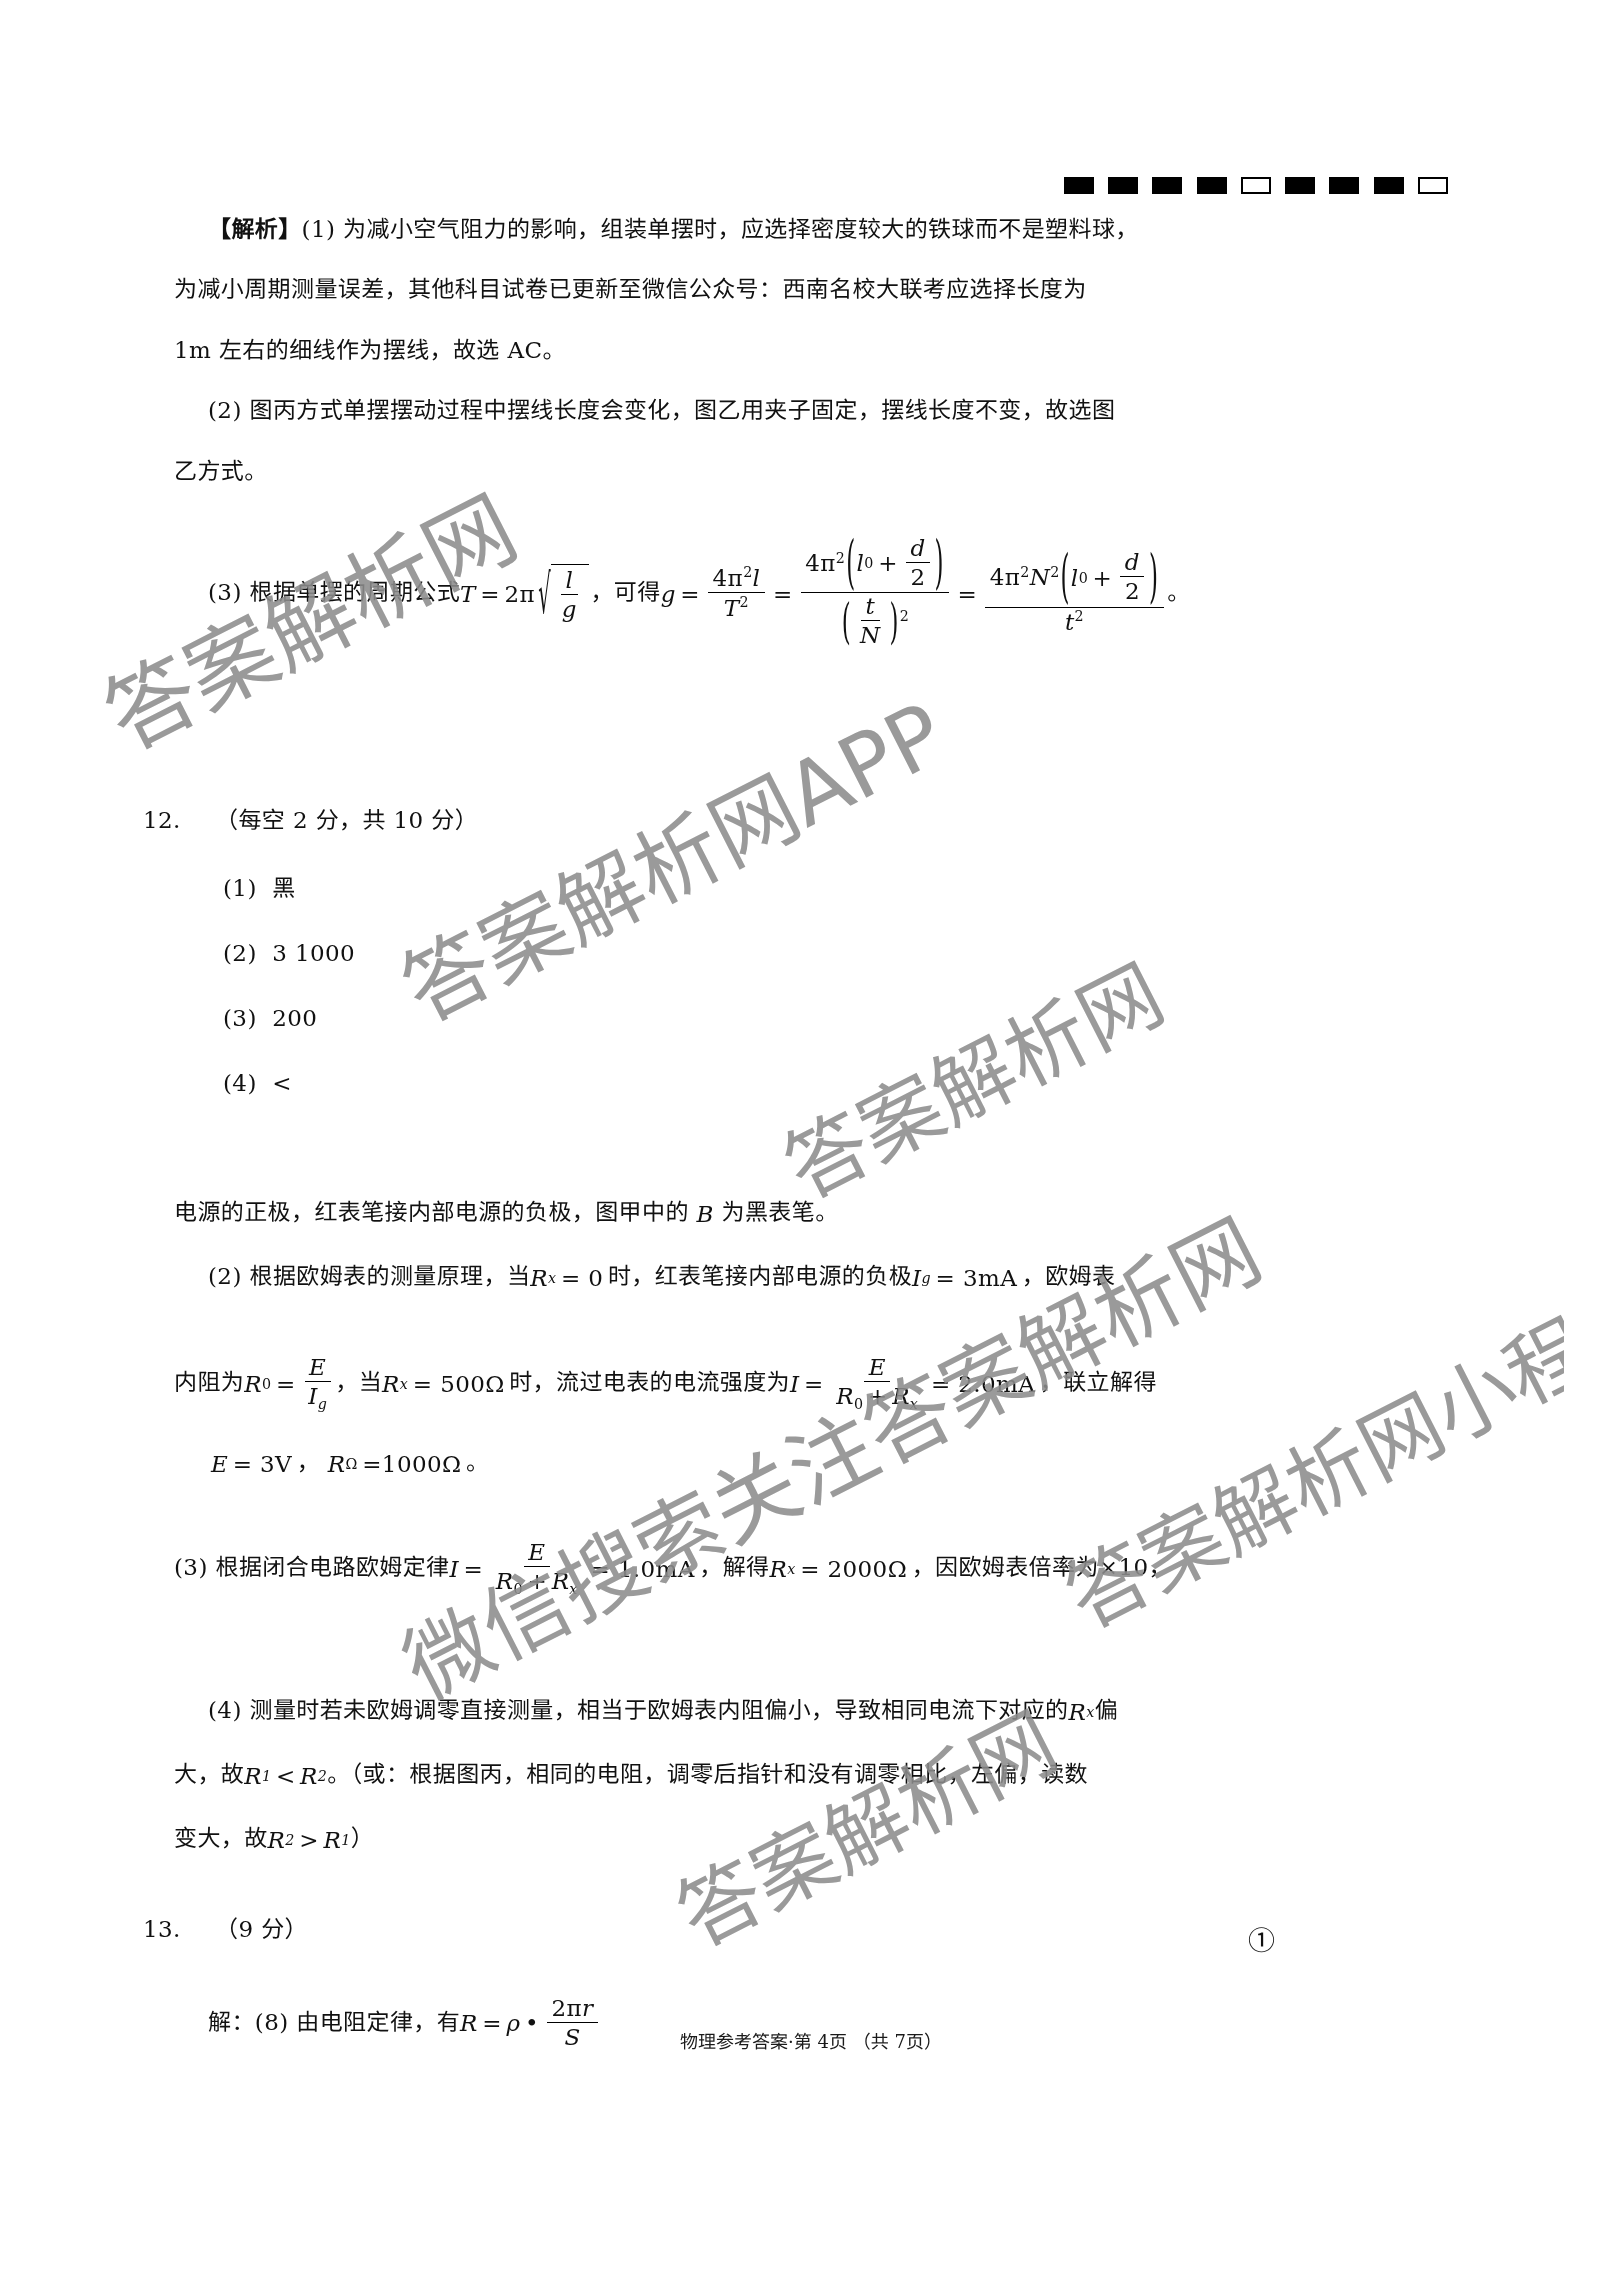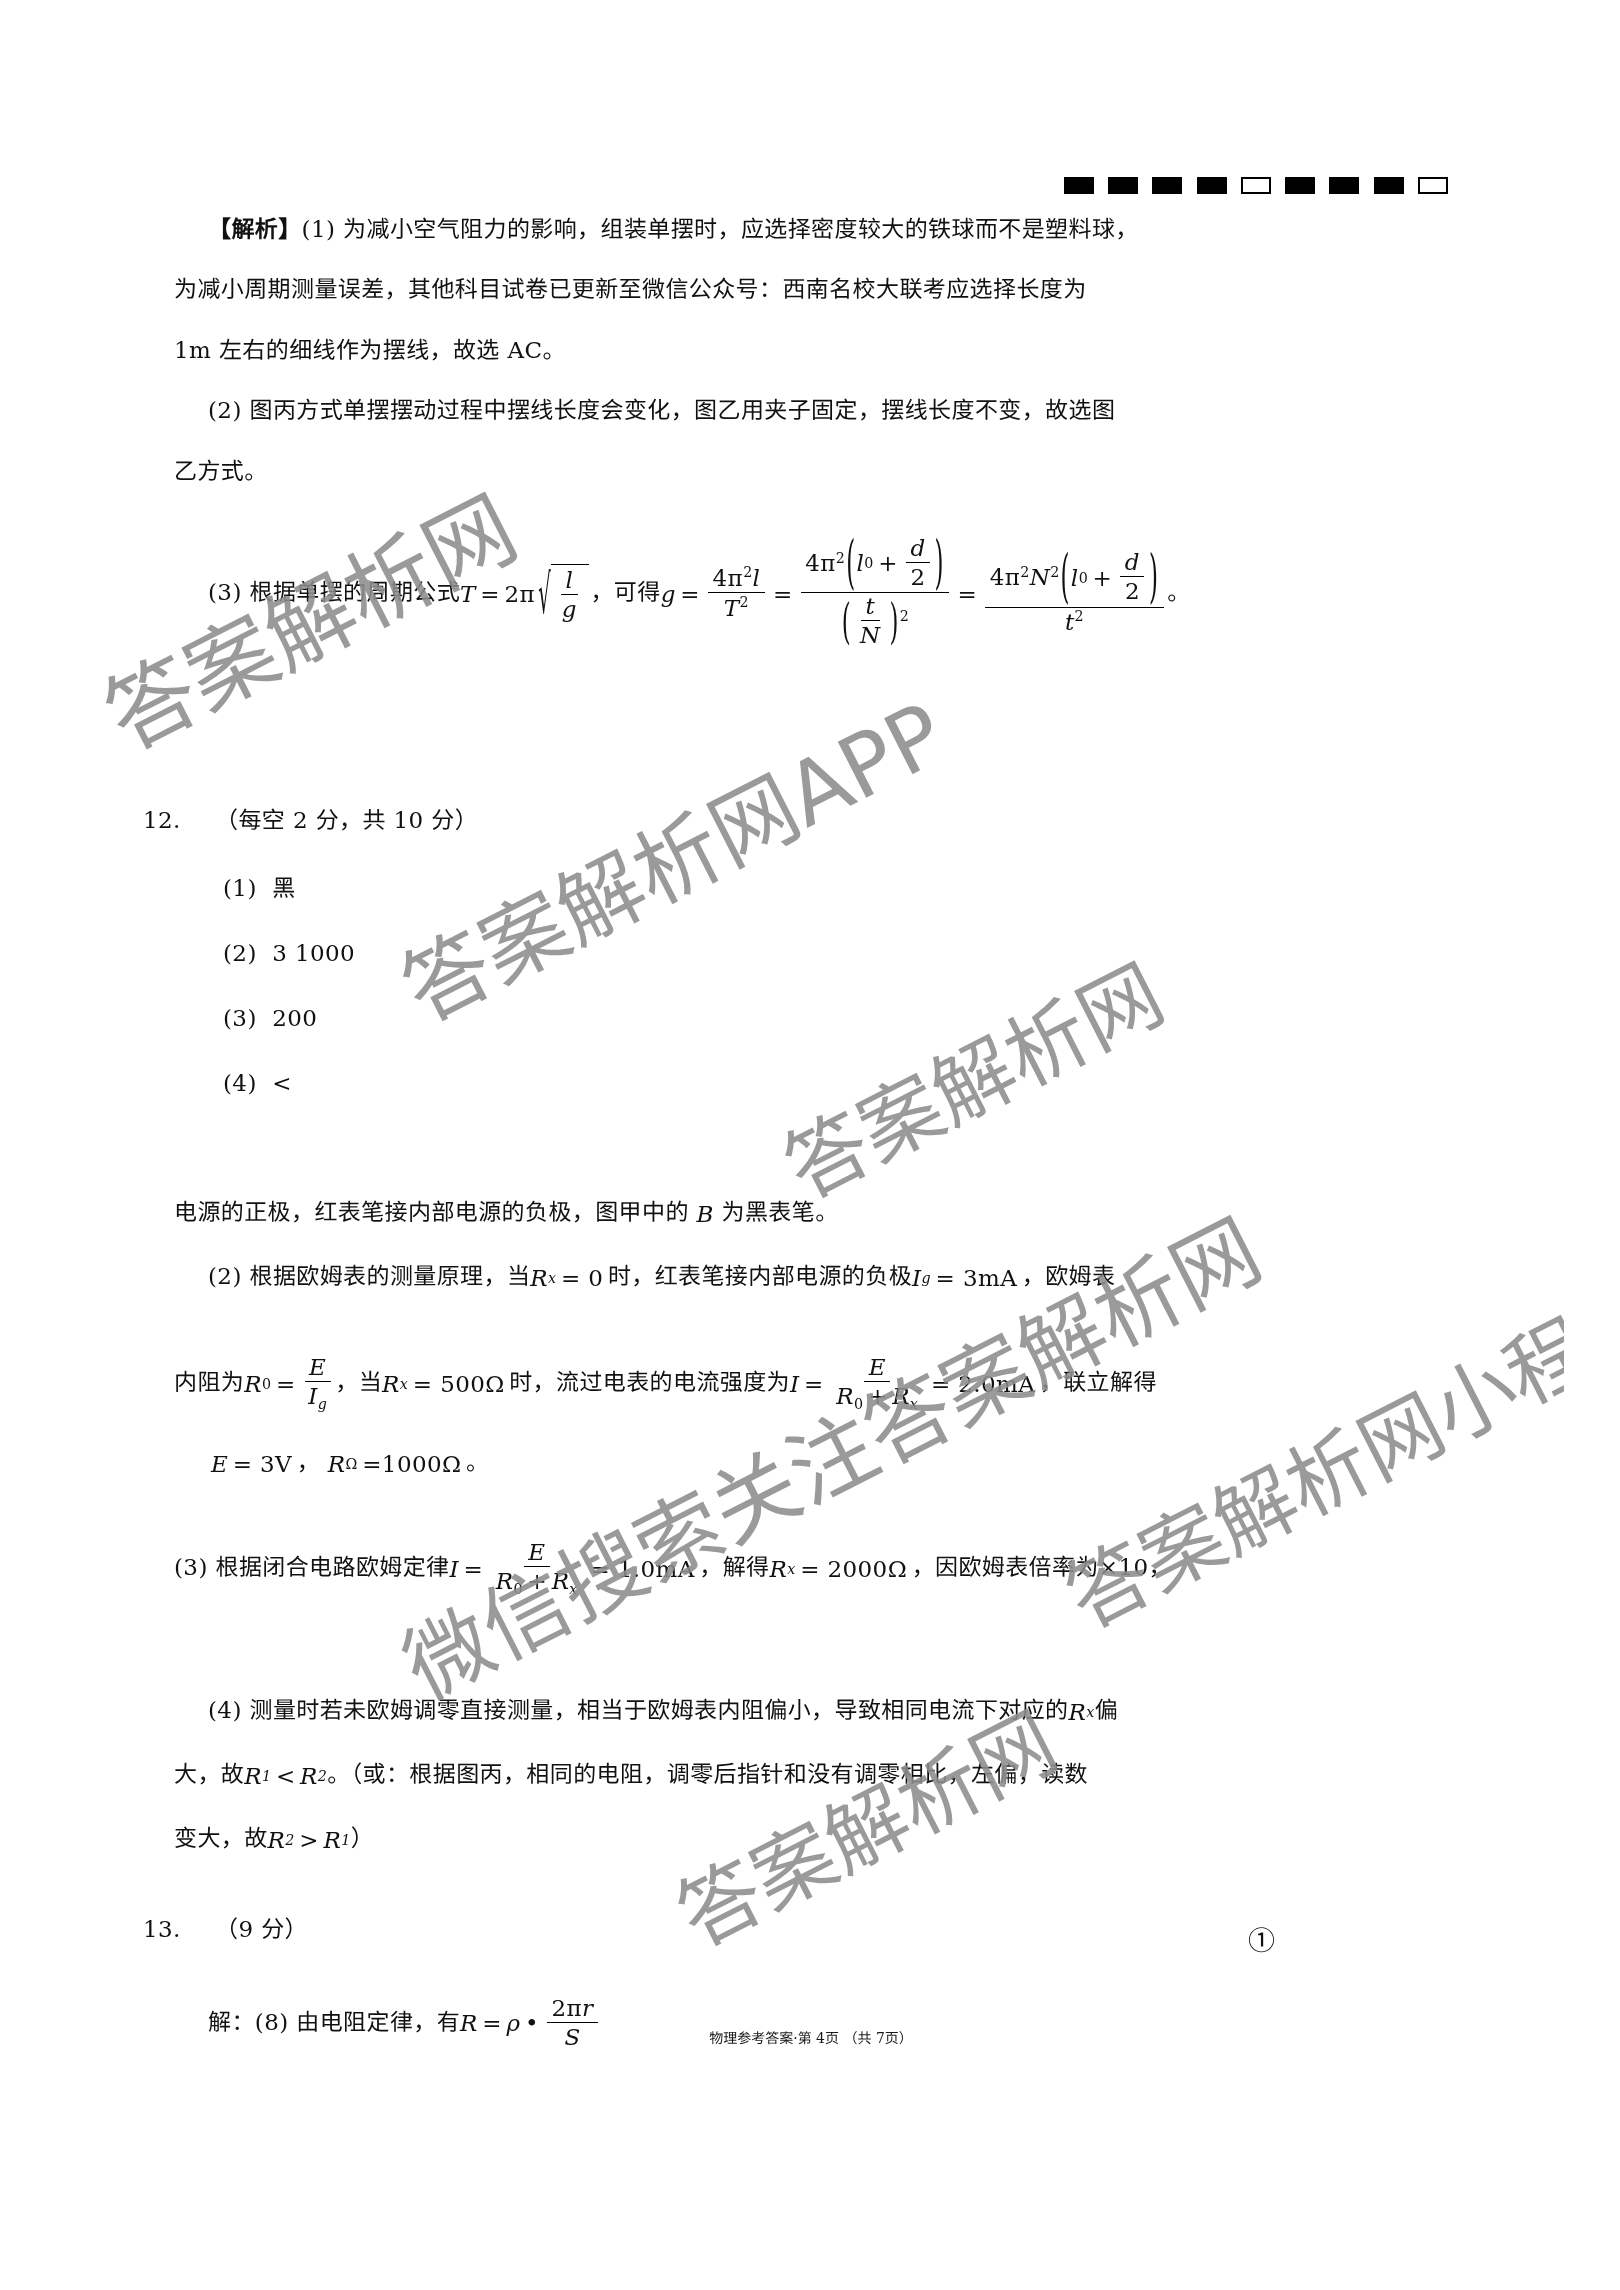--- a/index.html
+++ b/index.html
@@ -134,21 +134,21 @@
   }
   .paren.small .pglyph { transform: scaleY(2.1); }
 
   
   .footer {
     position: absolute;
     left: 0;
     right: 0;
     top: 1920px;
     text-align: center;
-    font-size: 14px;
+    font-size: 18px;
     color: #1a1a1a;
   }
   .circled {
     position: absolute;
     left: 1074px;
     top: 1820px;
     font-size: 27px;
     line-height: 1;
   }
 

